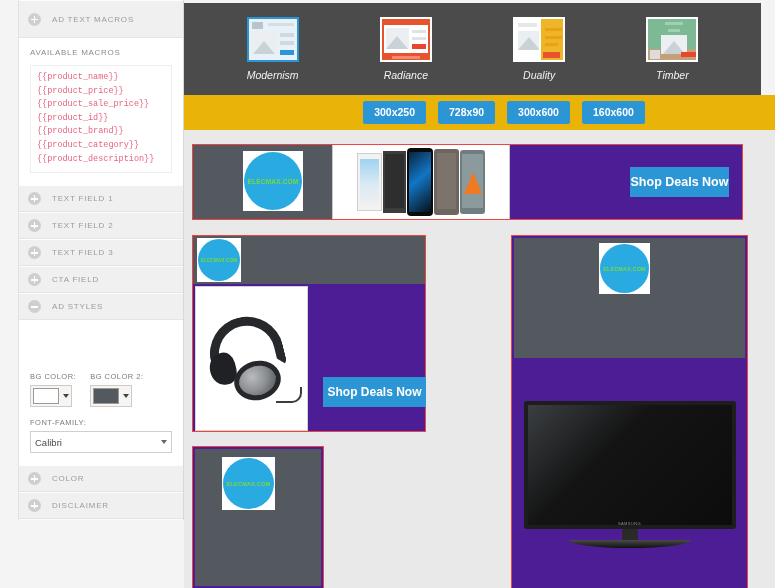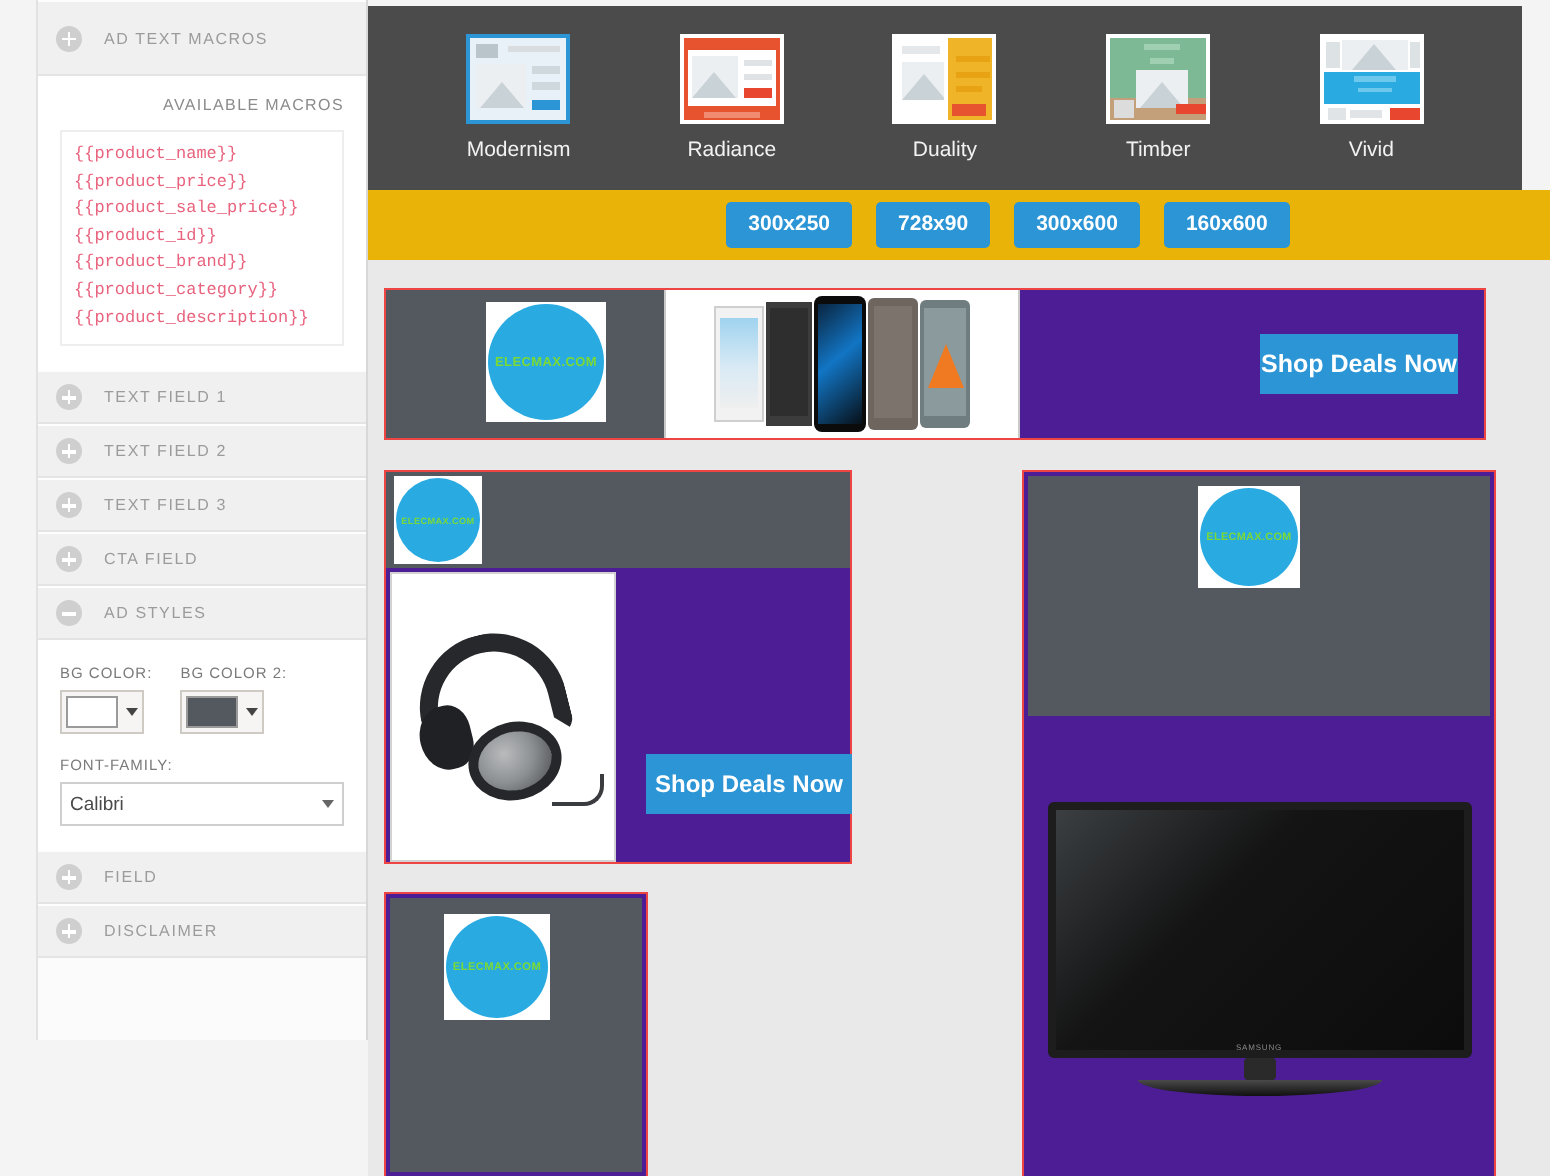--- a/index.html
+++ b/index.html
@@ -48,35 +48,34 @@
   .toggle-ico.plus::after {
     content: ""; position: absolute;
     left: 5.75px; top: 3px; width: 1.5px; height: 7px;
     background: #fff;
   }
 
   .panel-body { background: #fff; padding: 10px 11px 12px 11px; }
   .panel-title {
     font-size: 8px; color: #8b8b8b; letter-spacing: .7px;
     margin-bottom: 8px;
-    text-align: right;
   }
   #macros-box {
     border: 1px solid #eee;
     background: #fff;
     padding: 5px 6px 6px 6px;
   }
   .macro {
     font-family: "Liberation Mono", monospace;
     font-size: 8.5px; color: #e8637e;
     line-height: 13.6px; white-space: nowrap;
   }
 
   
-  .ctrl-row { display: flex; margin-bottom: 11px; }
+  .ctrl-row { display: flex; margin-bottom: 11px; margin-top: 40px; }
   .ctrl { display: flex; flex-direction: column; }
   .ctrl-label {
     font-size: 7.5px; color: #7a7a7a;
     letter-spacing: .5px; margin-bottom: 4px;
     white-space: nowrap;
   }
   .color-picker {
     width: 42px; height: 22px;
     border: 1px solid #cfcbc4;
     background: #f6f5f3;
@@ -119,21 +118,21 @@
   }
   .theme { display: flex; flex-direction: column; align-items: center; cursor: pointer; }
   .thumb {
     width: 52px; height: 45px;
     background: #fff;
     border: 2px solid transparent;
     position: relative; overflow: hidden;
   }
   .theme.selected .thumb { border-color: #2b95d6; }
   .theme-name {
-    margin-top: 7px; font-size: 10.5px; color: #f2f2f2;
+    margin-top: 7px; font-size: 10.5px; color: #f2f2f2; font-style: italic;
   }
   
   .mk { position: absolute; }
   .mk-img {
     background: #eceff1;
     display: flex; align-items: flex-end; justify-content: center;
     overflow: hidden;
   }
   .mk-img::before {
     content: ""; width: 0; height: 0;
@@ -354,21 +353,21 @@
         <span class="ctrl-label">FONT-FAMILY:</span>
         <div class="fakeselect" style="width:142px;">
           <span>Calibri</span>
           <span class="fs-arrow"></span>
         </div>
       </div>
     </div>
 
     <div class="accordion-head tall">
       <span class="toggle-ico plus"></span>
-      <span class="acc-label">FIELD</span>
+      <span class="acc-label">COLOR</span>
     </div>
     <div class="accordion-head tall">
       <span class="toggle-ico plus"></span>
       <span class="acc-label">DISCLAIMER</span>
     </div>
   </div>
 
   <div id="themes">
 
     <div class="theme selected">
@@ -417,35 +416,20 @@
         <span class="mk" style="left:0;top:30px;width:100%;height:15px;background:#c3a07a;"></span>
         <span class="mk mk-line" style="left:17px;top:3px;width:18px;height:3px;background:#9fd0b2;"></span>
         <span class="mk mk-line" style="left:20px;top:10px;width:12px;height:3px;background:#9fd0b2;"></span>
         <span class="mk mk-img" style="left:13px;top:16px;width:26px;height:19px;"></span>
         <span class="mk mk-line" style="left:2px;top:31px;width:10px;height:9px;background:#dcdcdc;"></span>
         <span class="mk mk-btn red" style="left:33px;top:33px;width:15px;height:5px;"></span>
       </div>
       <span class="theme-name">Timber</span>
     </div>
 
-    <div class="theme">
-      <div class="thumb">
-        <span class="mk" style="left:0;top:0;width:100%;height:100%;background:#fff;"></span>
-        <span class="mk mk-img" style="left:9px;top:1px;width:33px;height:15px;"></span>
-        <span class="mk mk-line" style="left:1px;top:2px;width:7px;height:13px;background:#dde2e5;"></span>
-        <span class="mk mk-line" style="left:43px;top:2px;width:8px;height:13px;background:#dde2e5;"></span>
-        <span class="mk" style="left:0;top:17px;width:100%;height:16px;background:#29abe2;"></span>
-        <span class="mk mk-line" style="left:15px;top:19px;width:21px;height:3px;background:#6dc8ee;"></span>
-        <span class="mk mk-line" style="left:17px;top:25px;width:17px;height:2px;background:#6dc8ee;"></span>
-        <span class="mk mk-line" style="left:2px;top:35px;width:9px;height:7px;background:#e0e4e6;"></span>
-        <span class="mk mk-line" style="left:13px;top:36px;width:16px;height:4px;background:#e0e4e6;"></span>
-        <span class="mk mk-btn red" style="left:33px;top:35px;width:16px;height:6px;"></span>
-      </div>
-      <span class="theme-name">Vivid</span>
-    </div>
   </div>
 
   <div id="sizes">
     <button class="size-btn">300x250</button>
     <button class="size-btn">728x90</button>
     <button class="size-btn">300x600</button>
     <button class="size-btn">160x600</button>
   </div>
 
   <div id="canvas">

